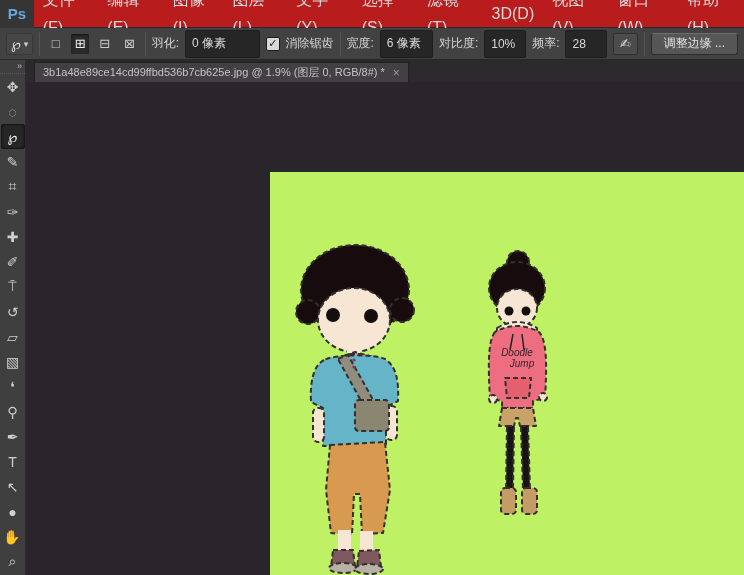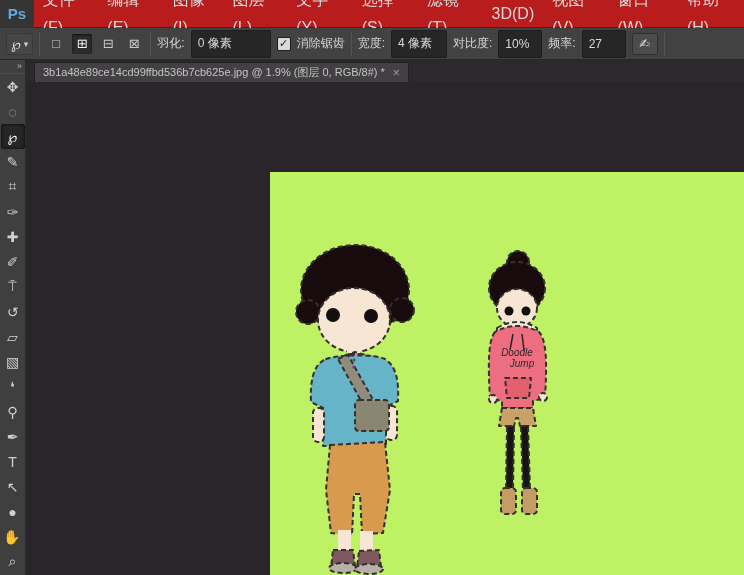--- a/index.html
+++ b/index.html
@@ -100,29 +100,30 @@
     <div class="mode-btn">
         <span>⊠</span>
       </div>
     <div class="sep"></div>
     <span>羽化:</span>
     <div class="field w-feather">0 像素</div>
     <div class="chk">✓</div>
     <span>消除锯齿</span>
     <div class="sep"></div>
     <span>宽度:</span>
-    <div class="field w-mid">4 像素</div>
+    <div class="field w-mid">6 像素</div>
     <span>对比度:</span>
     <div class="field w-sm">10%</div>
     <span>频率:</span>
-    <div class="field w-sm">27</div>
+    <div class="field w-sm">28</div>
     <div class="tool-btn">
         <span>✍</span>
       </div>
     <div class="sep"></div>
+    <div class="btn">调整边缘 ...</div>
   </div>
 
   <div class="main">
 
     <div class="toolstrip">
       <div class="strip-head">»</div>
       <div class="tool">
           <span class="tg">✥</span>
         </div>
       <div class="tool">

